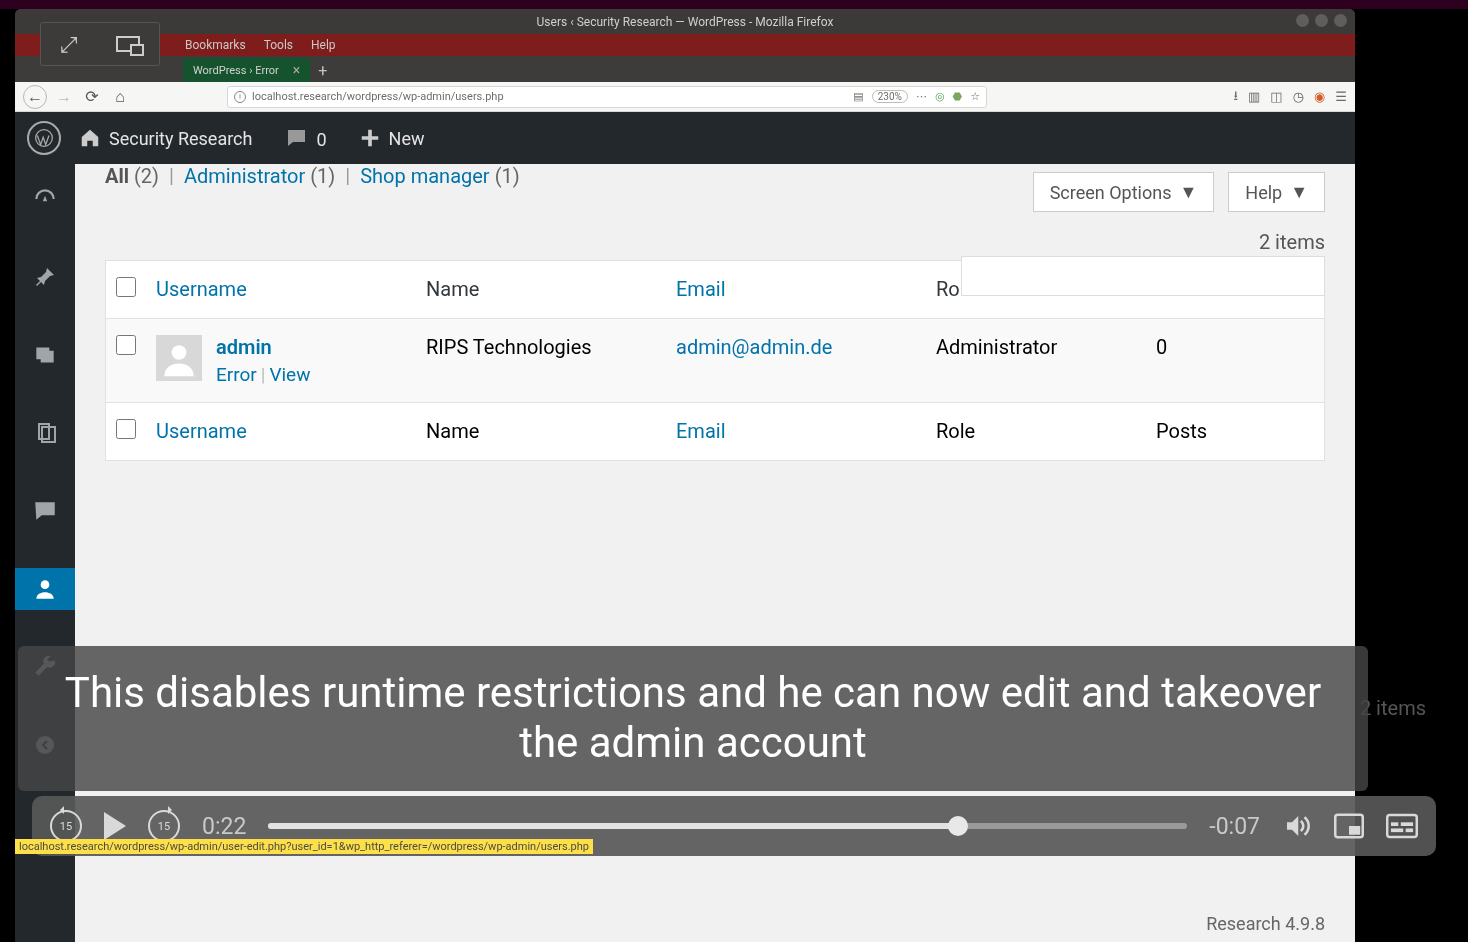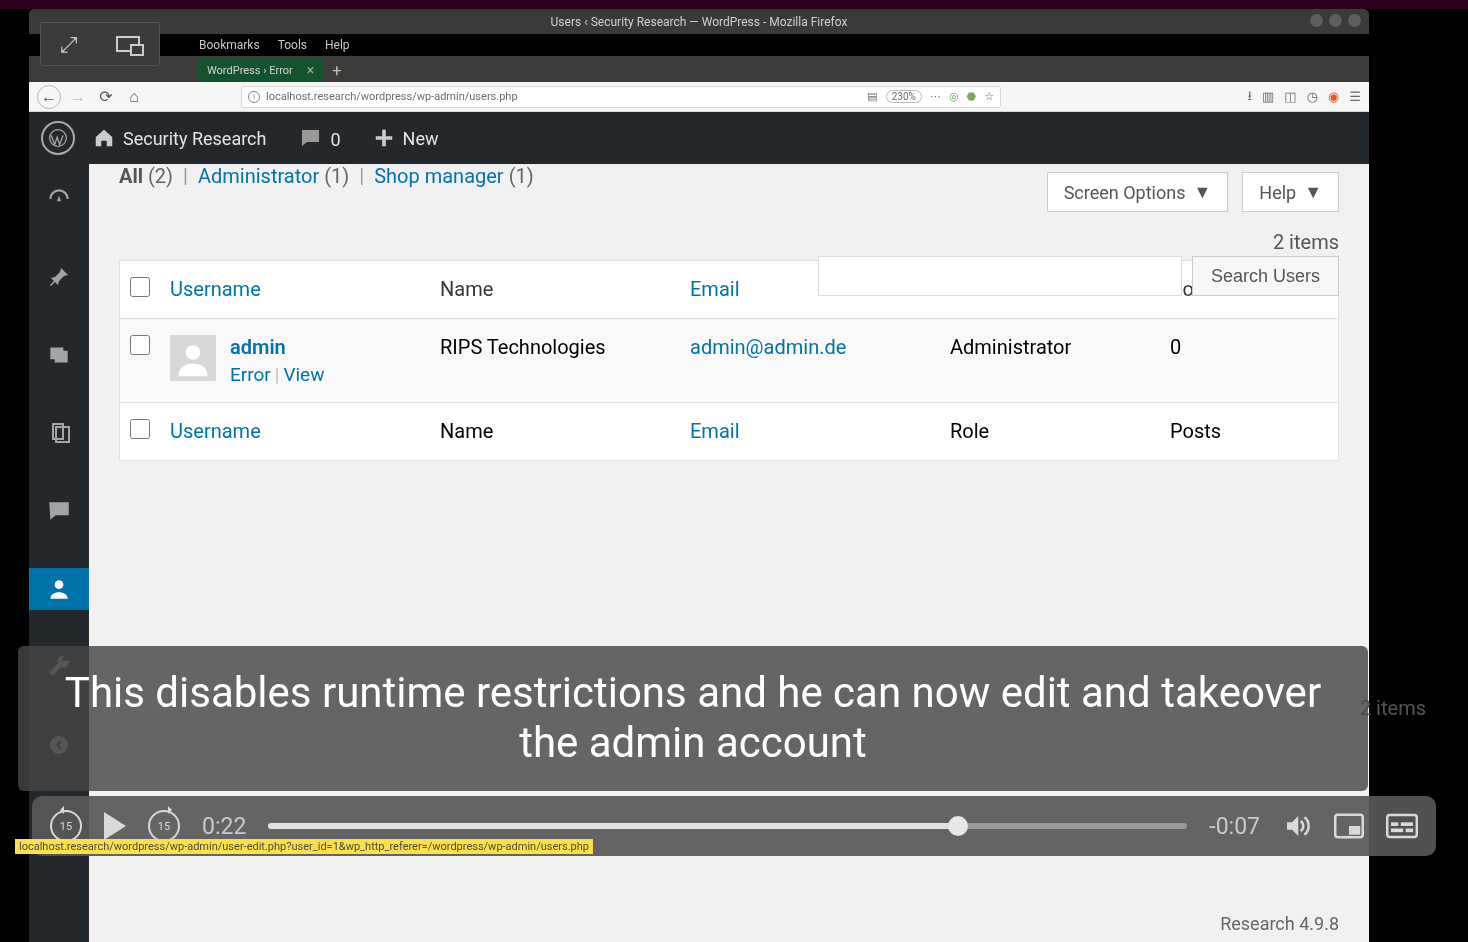--- a/index.html
+++ b/index.html
@@ -2,26 +2,26 @@
 <html><head>
 <meta charset="utf-8">
 <style>
   * { box-sizing: border-box; margin: 0; padding: 0; }
   html, body { width: 1468px; height: 942px; font-family: -apple-system, "Segoe UI", Roboto, sans-serif; overflow: hidden; background:#000; }
   
   
   .ubuntu-panel { position:absolute; top:0; left:0; right:0; height:9px; background:#2c001e; }
   
   
-  .ff-window { position:absolute; top:9px; left:29px; width:1340px; height:933px; background:#4b4b4b; border-radius:6px 6px 0 0; }
+  .ff-window { position:absolute; top:9px; left:15px; width:1340px; height:933px; background:#4b4b4b; border-radius:6px 6px 0 0; }
   .ff-titlebar { height:25px; background:#3b3a39; border-radius:6px 6px 0 0; display:flex; align-items:center; justify-content:center; position:relative; }
   .ff-title { color:#d0cfce; font-size:12px; }
   .ff-win-btns { position:absolute; right:8px; top:5px; display:flex; gap:6px; }
   .ff-win-btn { width:13px; height:13px; border-radius:50%; background:#5f5e5c; }
-  .ff-menubar { height:22px; background:#000000; display:flex; align-items:center; padding-left:170px; gap:18px; color:#c9c8c5; font-size:12px; }
+  .ff-menubar { height:22px; background:#7f1d1d; display:flex; align-items:center; padding-left:170px; gap:18px; color:#c9c8c5; font-size:12px; }
   .ff-menubar span { cursor:default; }
   .ff-tabbar { height:26px; background:#3e3c3a; display:flex; align-items:flex-end; padding-left:168px; }
   .ff-tab { height:24px; background:#14532d; border-radius:4px 4px 0 0; display:flex; align-items:center; padding:0 10px; color:#d3d2cf; font-size:11px; gap:14px; }
   .ff-tab-close { font-size:14px; color:#a8a7a4; }
   .ff-tab-new { margin-left:8px; color:#c2c1be; font-size:16px; padding-bottom:2px; }
   .ff-navbar { height:30px; background:#f6f6f5; display:flex; align-items:center; padding:0 8px; gap:6px; border-bottom:1px solid #d7d7d5; }
   .ff-nav-btn { width:22px; height:22px; display:flex; align-items:center; justify-content:center; color:#5a5a58; border-radius:3px; }
   .ff-nav-btn.circle { border:1px solid #b7b7b5; border-radius:50%; width:24px; height:24px; }
   .ff-urlbar { flex:0 0 760px; margin-left:90px; height:22px; background:#fff; border:1px solid #d6d6d4; border-radius:3px; display:flex; align-items:center; padding:0 6px; gap:6px; font-size:11px; color:#6e6e6c; }
   .ff-urlbar .info-icon { width:12px; height:12px; border:1px solid #888; border-radius:50%; font-size:8px; line-height:10px; text-align:center; color:#888; }
@@ -259,21 +259,20 @@
       </div>
       <div class="wp-filters">
         <strong><span>All</span> <span style="font-weight:400;color:#666;">(2)</span></strong>
         <span class="sep">|</span>
         <a href="#"><span>Administrator</span> <span style="color:#666;">(1)</span></a>
         <span class="sep">|</span>
         <a href="#"><span>Shop manager</span> <span style="color:#666;">(1)</span></a>
       </div>
       <div class="wp-search-area">
         <input class="wp-search-input" style="">
-        <button class="wp-search-btn">Search Users</button>
       </div>
       <div class="wp-itemcount">2 items</div>
 
       <table class="wp-table">
         <thead>
           <tr>
             <th class="wp-cb"><input type="checkbox" style=""></th>
             <th class="col-user"><a href="#">Username</a></th>
             <th class="col-name">Name</th>
             <th class="col-email"><a href="#">Email</a></th>

